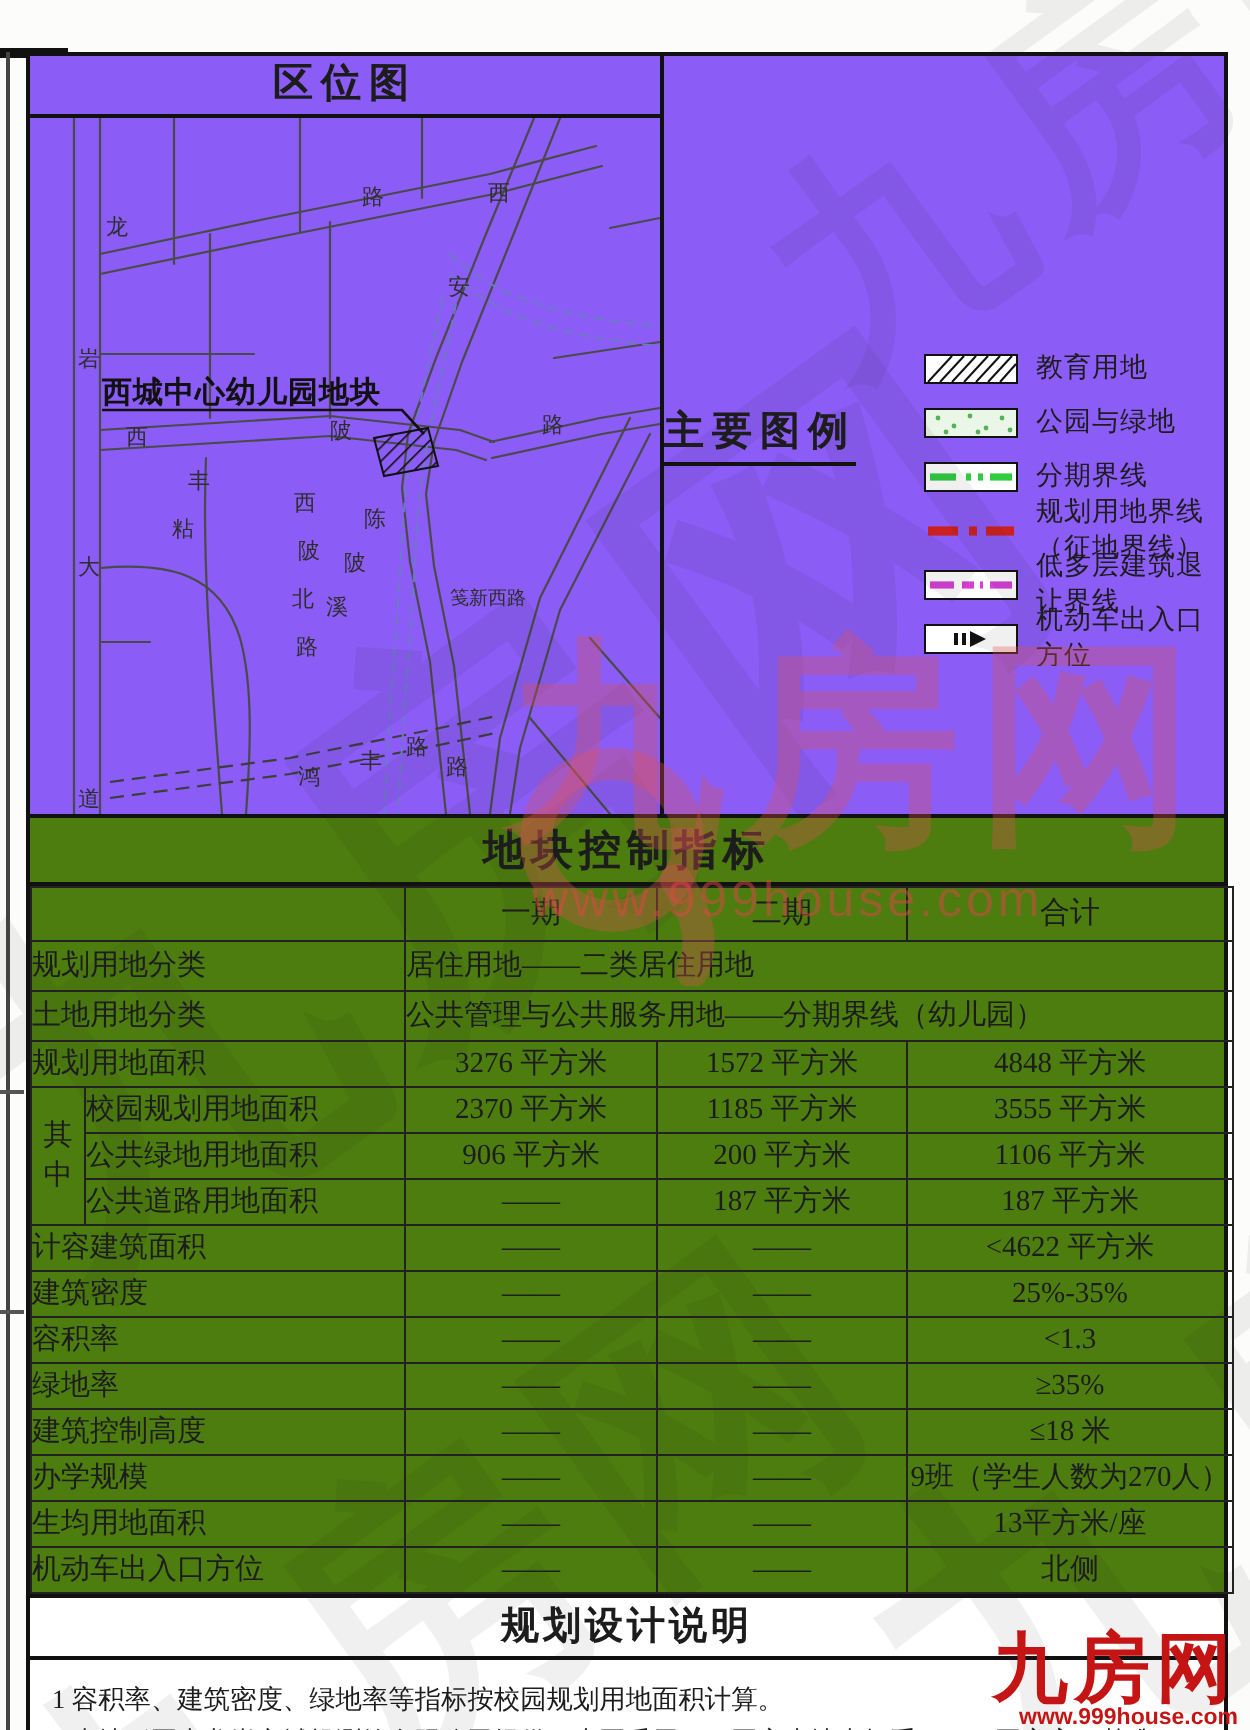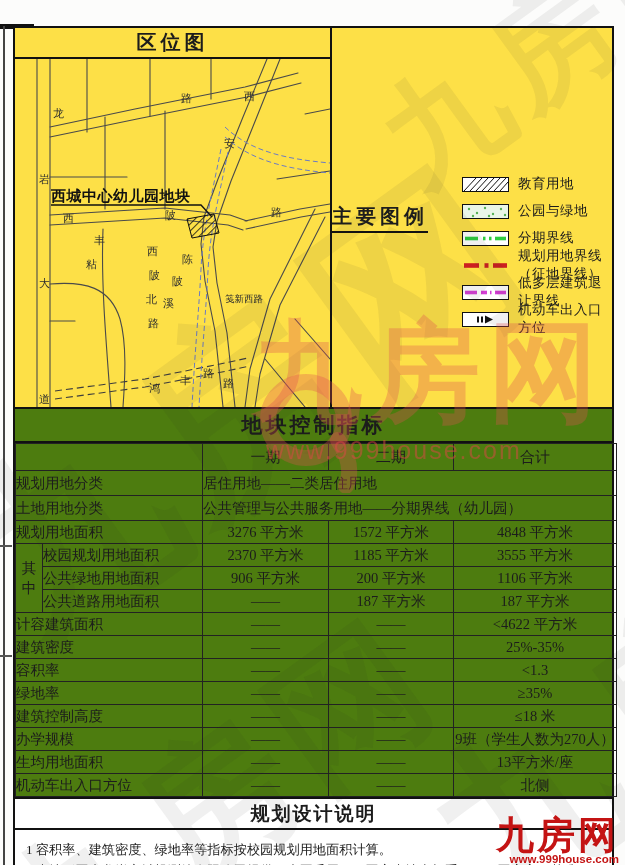--- a/index.html
+++ b/index.html
@@ -12,21 +12,21 @@
   
   .corner-bar{position:absolute;left:0;top:24px;width:34px;height:5px;background:#111;}
   .edge-line{position:absolute;left:3px;top:26px;width:2px;height:839px;background:#444;}
   .tick{position:absolute;left:0;width:12px;height:2px;background:#555;}
   .tick.t1{top:545px}.tick.t2{top:655px}
 
   
   .doc{position:absolute;left:13px;top:26px;width:601px;}
 
   
-  .panels{display:flex;border:2px solid #111;border-bottom:none;height:379px;background:#fde047;}
+  .panels{display:flex;border:2px solid #111;border-bottom:none;height:379px;background:#8b5cf6;}
   .panel-left{width:315px;border-right:2px solid #111;display:flex;flex-direction:column;}
   .panel-right{flex:1;display:flex;align-items:center;}
   .panel-title{height:29px;line-height:29px;border-bottom:2px solid #111;
     text-align:center;font-size:20px;letter-spacing:4px;font-weight:600;}
   .panel-body{flex:1;position:relative;overflow:hidden;}
 
   
   .legend-list{padding:68px 0 0 34px;}
   .legend-item{display:flex;align-items:center;height:27px;}
   .legend-swatch{width:47px;height:15px;margin-right:9px;flex:0 0 auto;}

